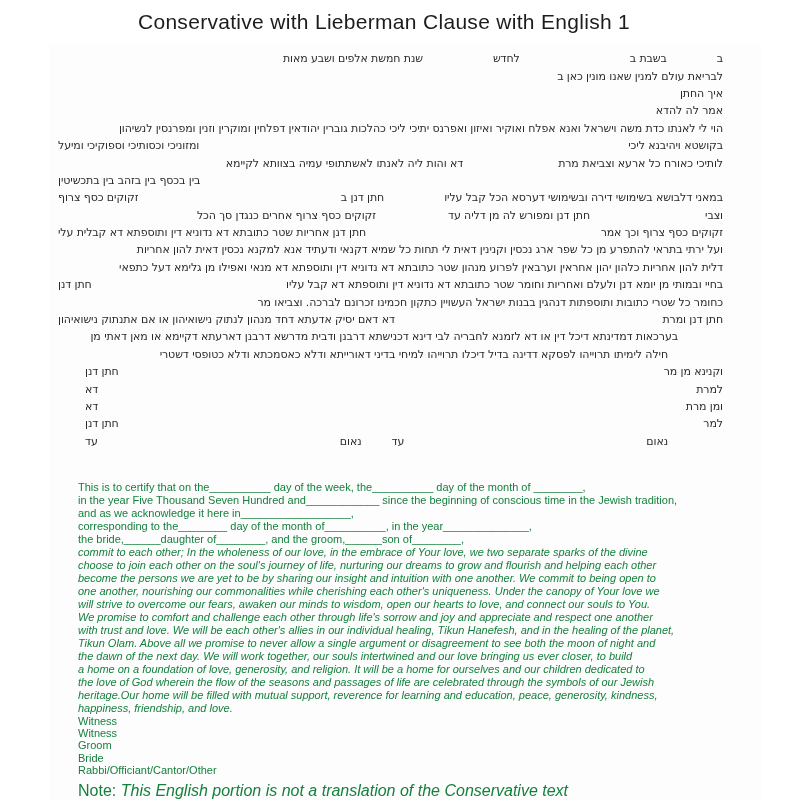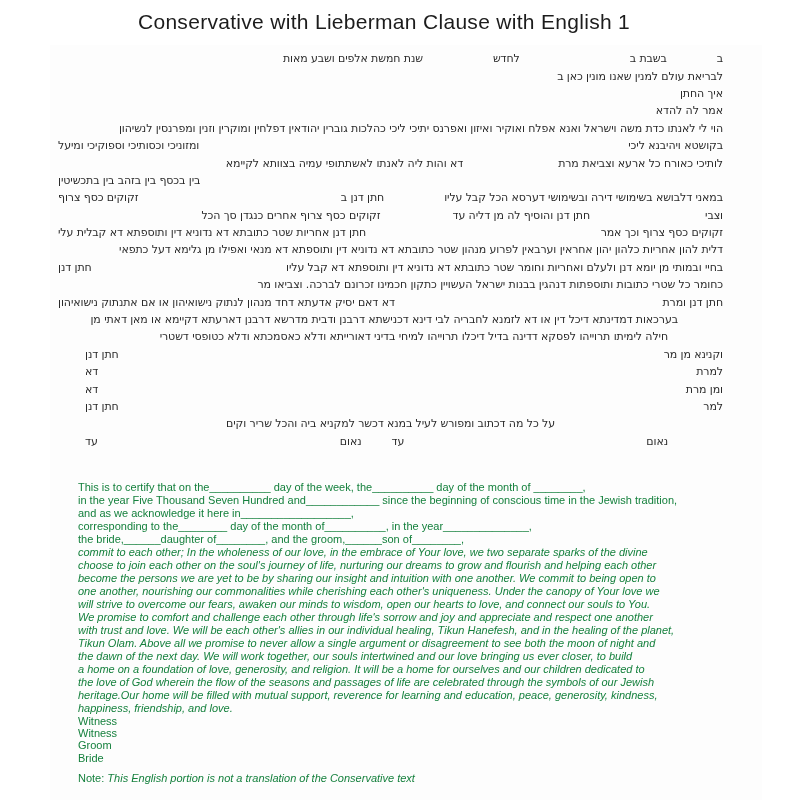--- a/index.html
+++ b/index.html
@@ -16,21 +16,21 @@
   .h-line.center{justify-content:center;}
   .h-seg{flex:0 0 auto;}
   .h-gap{flex:0 0 auto;display:inline-block;height:1px;}
   .h-gap.fill{flex:1 1 0;min-width:8px;}
   
   .english{position:absolute;top:481px;left:78px;right:58px;color:#15803d;}
   .e-line{font-size:11px;line-height:13px;white-space:nowrap;}
   .vows .e-line{font-style:italic;}
   .sigs{margin-top:0;}
   .sigs .e-line{line-height:12.2px;}
-  .note{margin-top:8px;font-size:11px;line-height:13px;}
+  .note{margin-top:8px;font-size:16px;line-height:13px;}
   .note .it{font-style:italic;}
 </style>
 </head>
 <body>
 
 <div class="page">
   <div class="bg-panel"></div>
 
   <h1 class="title">Conservative with Lieberman Clause with English 1</h1>
 
@@ -73,28 +73,31 @@
       <div class="h-line">
         <span class="h-seg">במאני דלבושא בשימושי דירה ובשימושי דערסא הכל קבל עליו</span>
         <span class="h-gap" style="width: 60px;"></span>
         <span class="h-seg">חתן דנן ב</span>
         <span class="h-gap fill"></span>
         <span class="h-seg">זקוקים כסף צרוף</span>
       </div>
       <div class="h-line">
         <span class="h-seg">וצבי</span>
         <span class="h-gap" style="width: 115px;"></span>
-        <span class="h-seg">חתן דנן והוסיף לה מן דליה עד</span>
+        <span class="h-seg">חתן דנן ומפורש לה מן דליה עד</span>
         <span class="h-gap" style="width: 72px;"></span>
         <span class="h-seg">זקוקים כסף צרוף אחרים כנגדן סך הכל</span>
       </div>
       <div class="h-line">
         <span class="h-seg">זקוקים כסף צרוף וכך אמר</span>
         <span class="h-gap fill"></span>
         <span class="h-seg">חתן דנן אחריות שטר כתובתא דא נדוניא דין ותוספתא דא קבלית עלי</span>
+      </div>
+      <div class="h-line">
+        <span class="h-seg">ועל ירתי בתראי להתפרע מן כל שפר ארג נכסין וקנינין דאית לי תחות כל שמיא דקנאי ודעתיד אנא למקנא נכסין דאית להון אחריות</span>
       </div>
       <div class="h-line">
         <span class="h-seg">דלית להון אחריות כלהון יהון אחראין וערבאין לפרוע מנהון שטר כתובתא דא נדוניא דין ותוספתא דא מנאי ואפילו מן גלימא דעל כתפאי</span>
       </div>
       <div class="h-line">
         <span class="h-seg">בחיי ובמותי מן יומא דנן ולעלם ואחריות וחומר שטר כתובתא דא נדוניא דין ותוספתא דא קבל עליו</span>
         <span class="h-gap fill"></span>
         <span class="h-seg">חתן דנן</span>
       </div>
       <div class="h-line">
@@ -124,23 +127,20 @@
       <div class="h-line" style="padding-left: 27px;">
         <span class="h-seg">ומן מרת</span>
         <span class="h-gap fill"></span>
         <span class="h-seg">דא</span>
       </div>
       <div class="h-line" style="padding-left: 27px;">
         <span class="h-seg">למר</span>
         <span class="h-gap fill"></span>
         <span class="h-seg">חתן דנן</span>
       </div>
-      <div class="h-line center">
-        <span class="h-seg">על כל מה דכתוב ומפורש לעיל במנא דכשר למקניא ביה והכל שריר וקים</span>
-      </div>
       <div class="h-line" style="padding-right: 55px; padding-left: 27px;">
         <span class="h-seg">נאום</span>
         <span class="h-gap fill"></span>
         <span class="h-seg">עד</span>
         <span class="h-gap" style="width: 30px;"></span>
         <span class="h-seg">נאום</span>
         <span class="h-gap fill"></span>
         <span class="h-seg">עד</span>
       </div>
     </div>
@@ -166,19 +166,20 @@
         <div class="e-line">a home on a foundation of love, generosity, and religion. It will be a home for ourselves and our children dedicated to</div>
         <div class="e-line">the love of God wherein the flow of the seasons and passages of life are celebrated through the symbols of our Jewish</div>
         <div class="e-line">heritage.Our home will be filled with mutual support, reverence for learning and education, peace, generosity, kindness,</div>
         <div class="e-line">happiness, friendship, and love.</div>
       </div>
     <div id="signature-block" class="sigs">
         <div class="e-line">Witness</div>
         <div class="e-line">Witness</div>
         <div class="e-line">Groom</div>
         <div class="e-line">Bride</div>
+        <div class="e-line">Rabbi/Officiant/Cantor/Other</div>
       </div>
     <div class="note">
       <span>Note:</span>
       <span class="it">This English portion is not a translation of the Conservative text</span>
     </div>
   </div>
 </div>
 
 </body></html>

